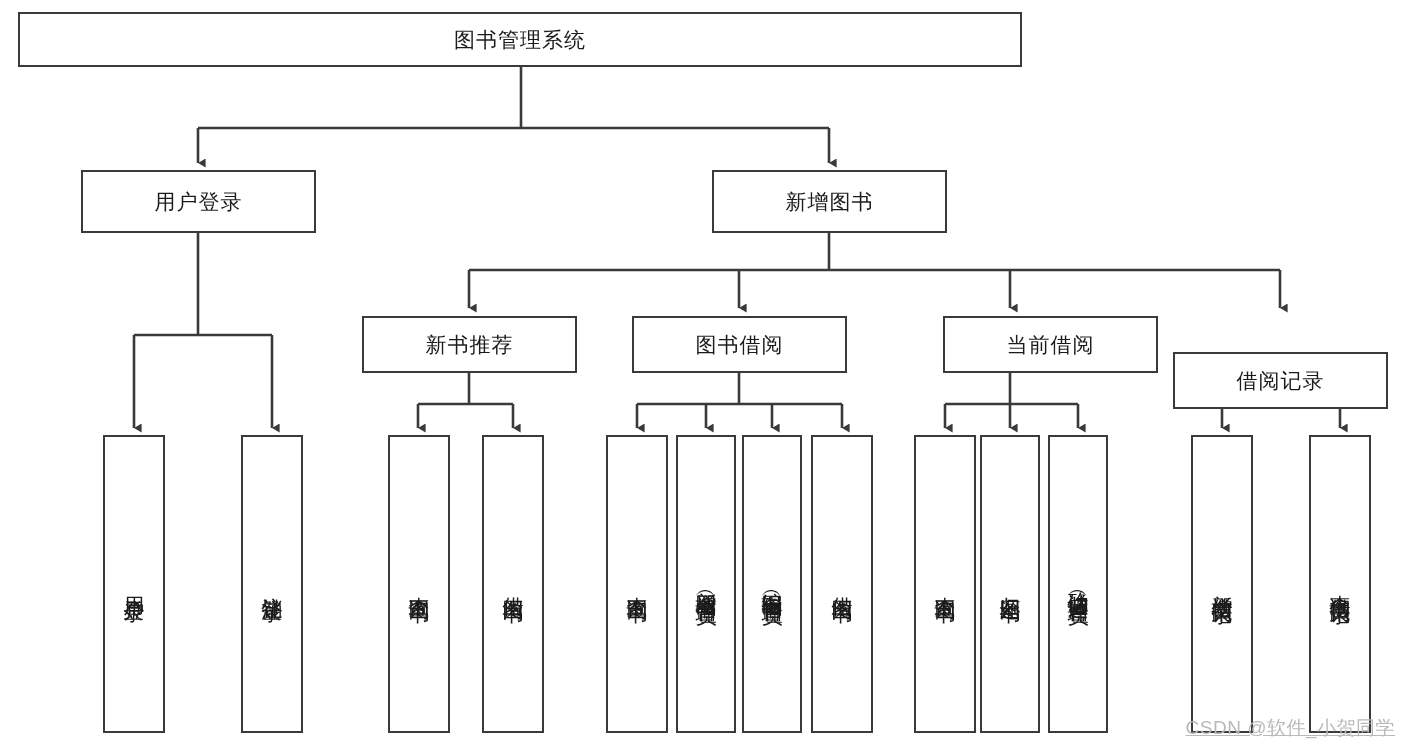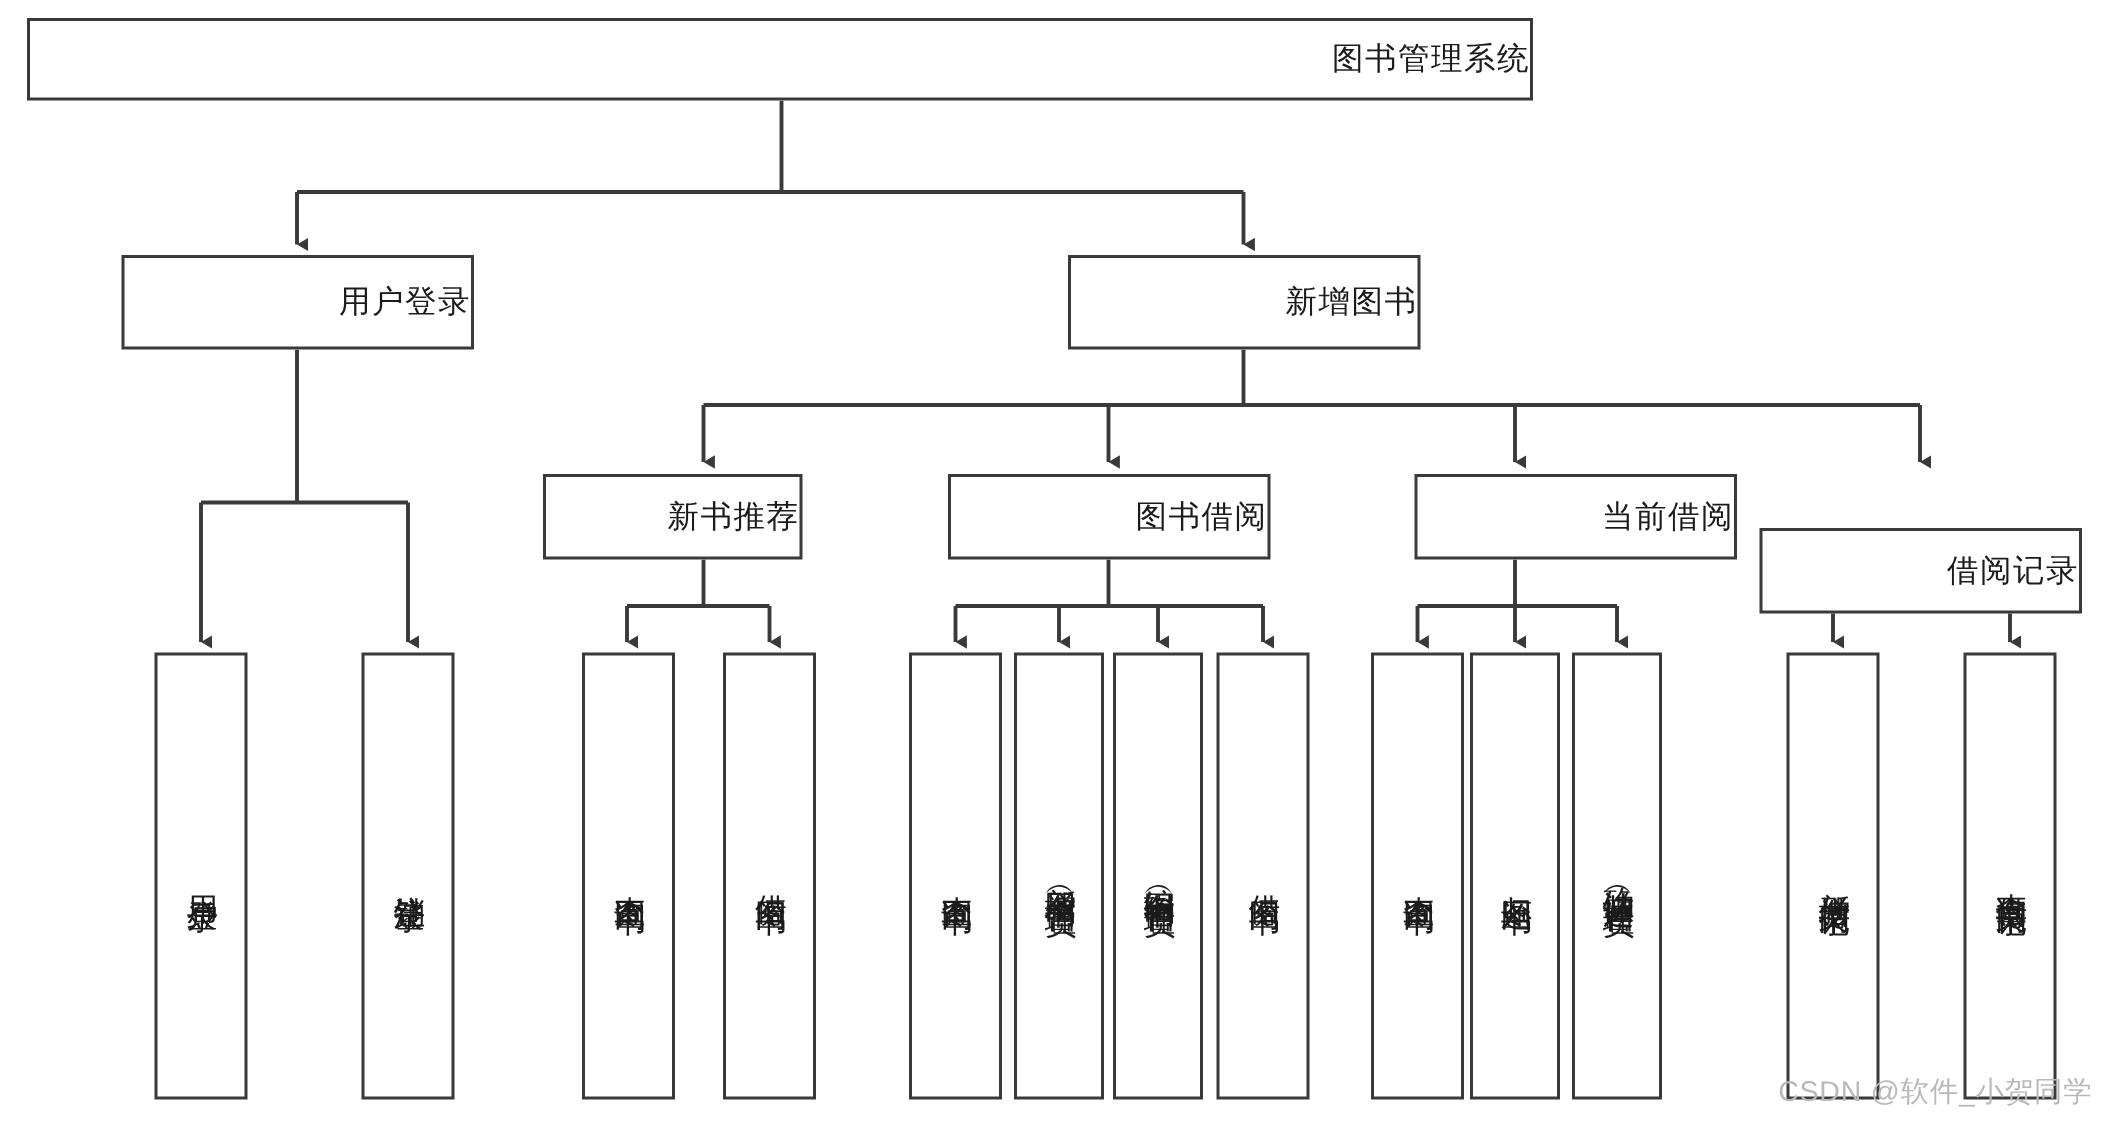--- a/index.html
+++ b/index.html
@@ -25,21 +25,21 @@
     height: 747px;
     pointer-events: none;
   }
   .node {
     position: absolute;
     box-sizing: border-box;
     background: #ffffff;
     border: 2px solid #3a3a3a;
     display: flex;
     align-items: center;
-    justify-content: flex-end;
+    justify-content: center;
     color: #1b1b1b;
   }
   .node.horiz {
     font-size: 21px;
     letter-spacing: 1px;
     line-height: 1.2;
   }
   .node.vert {
     font-size: 21px;
     letter-spacing: 2px;
@@ -59,20 +59,21 @@
     display: block;
   }
   .watermark {
     position: absolute;
     right: 10px;
     bottom: 6px;
     font-size: 19px;
     color: #b9b9b9;
     letter-spacing: 0.5px;
     white-space: nowrap;
+    text-decoration: underline;
   }
 </style>
 </head>
 <body>
 
 <div id="canvas">
 
   <svg class="edges" viewBox="0 0 1405 747">
     <defs>
       <marker id="arrow" markerWidth="9" markerHeight="9" refX="4.5" refY="7.6" orient="auto-start-reverse" markerUnits="userSpaceOnUse">
@@ -127,21 +128,21 @@
     <span class="label">图书管理系统</span>
   </div>
 
   <div class="node horiz" style="left:81px; top:170px; width:235px; height:63px;">
     <span class="label">用户登录</span>
   </div>
   <div class="node horiz" style="left:712px; top:170px; width:235px; height:63px;">
     <span class="label">新增图书</span>
   </div>
 
-  <div class="node horiz" style="left:362px; top:316px; width:173px; height:57px;">
+  <div class="node horiz" style="left:362px; top:316px; width:215px; height:57px;">
     <span class="label">新书推荐</span>
   </div>
   <div class="node horiz" style="left:632px; top:316px; width:215px; height:57px;">
     <span class="label">图书借阅</span>
   </div>
   <div class="node horiz" style="left:903px; top:316px; width:215px; height:57px;margin-left:40px;">
     <span class="label">当前借阅</span>
   </div>
   <div class="node horiz" style="left:1173px; top:316px; width:215px; height:57px;margin-top:36px;">
     <span class="label">借阅记录</span>

